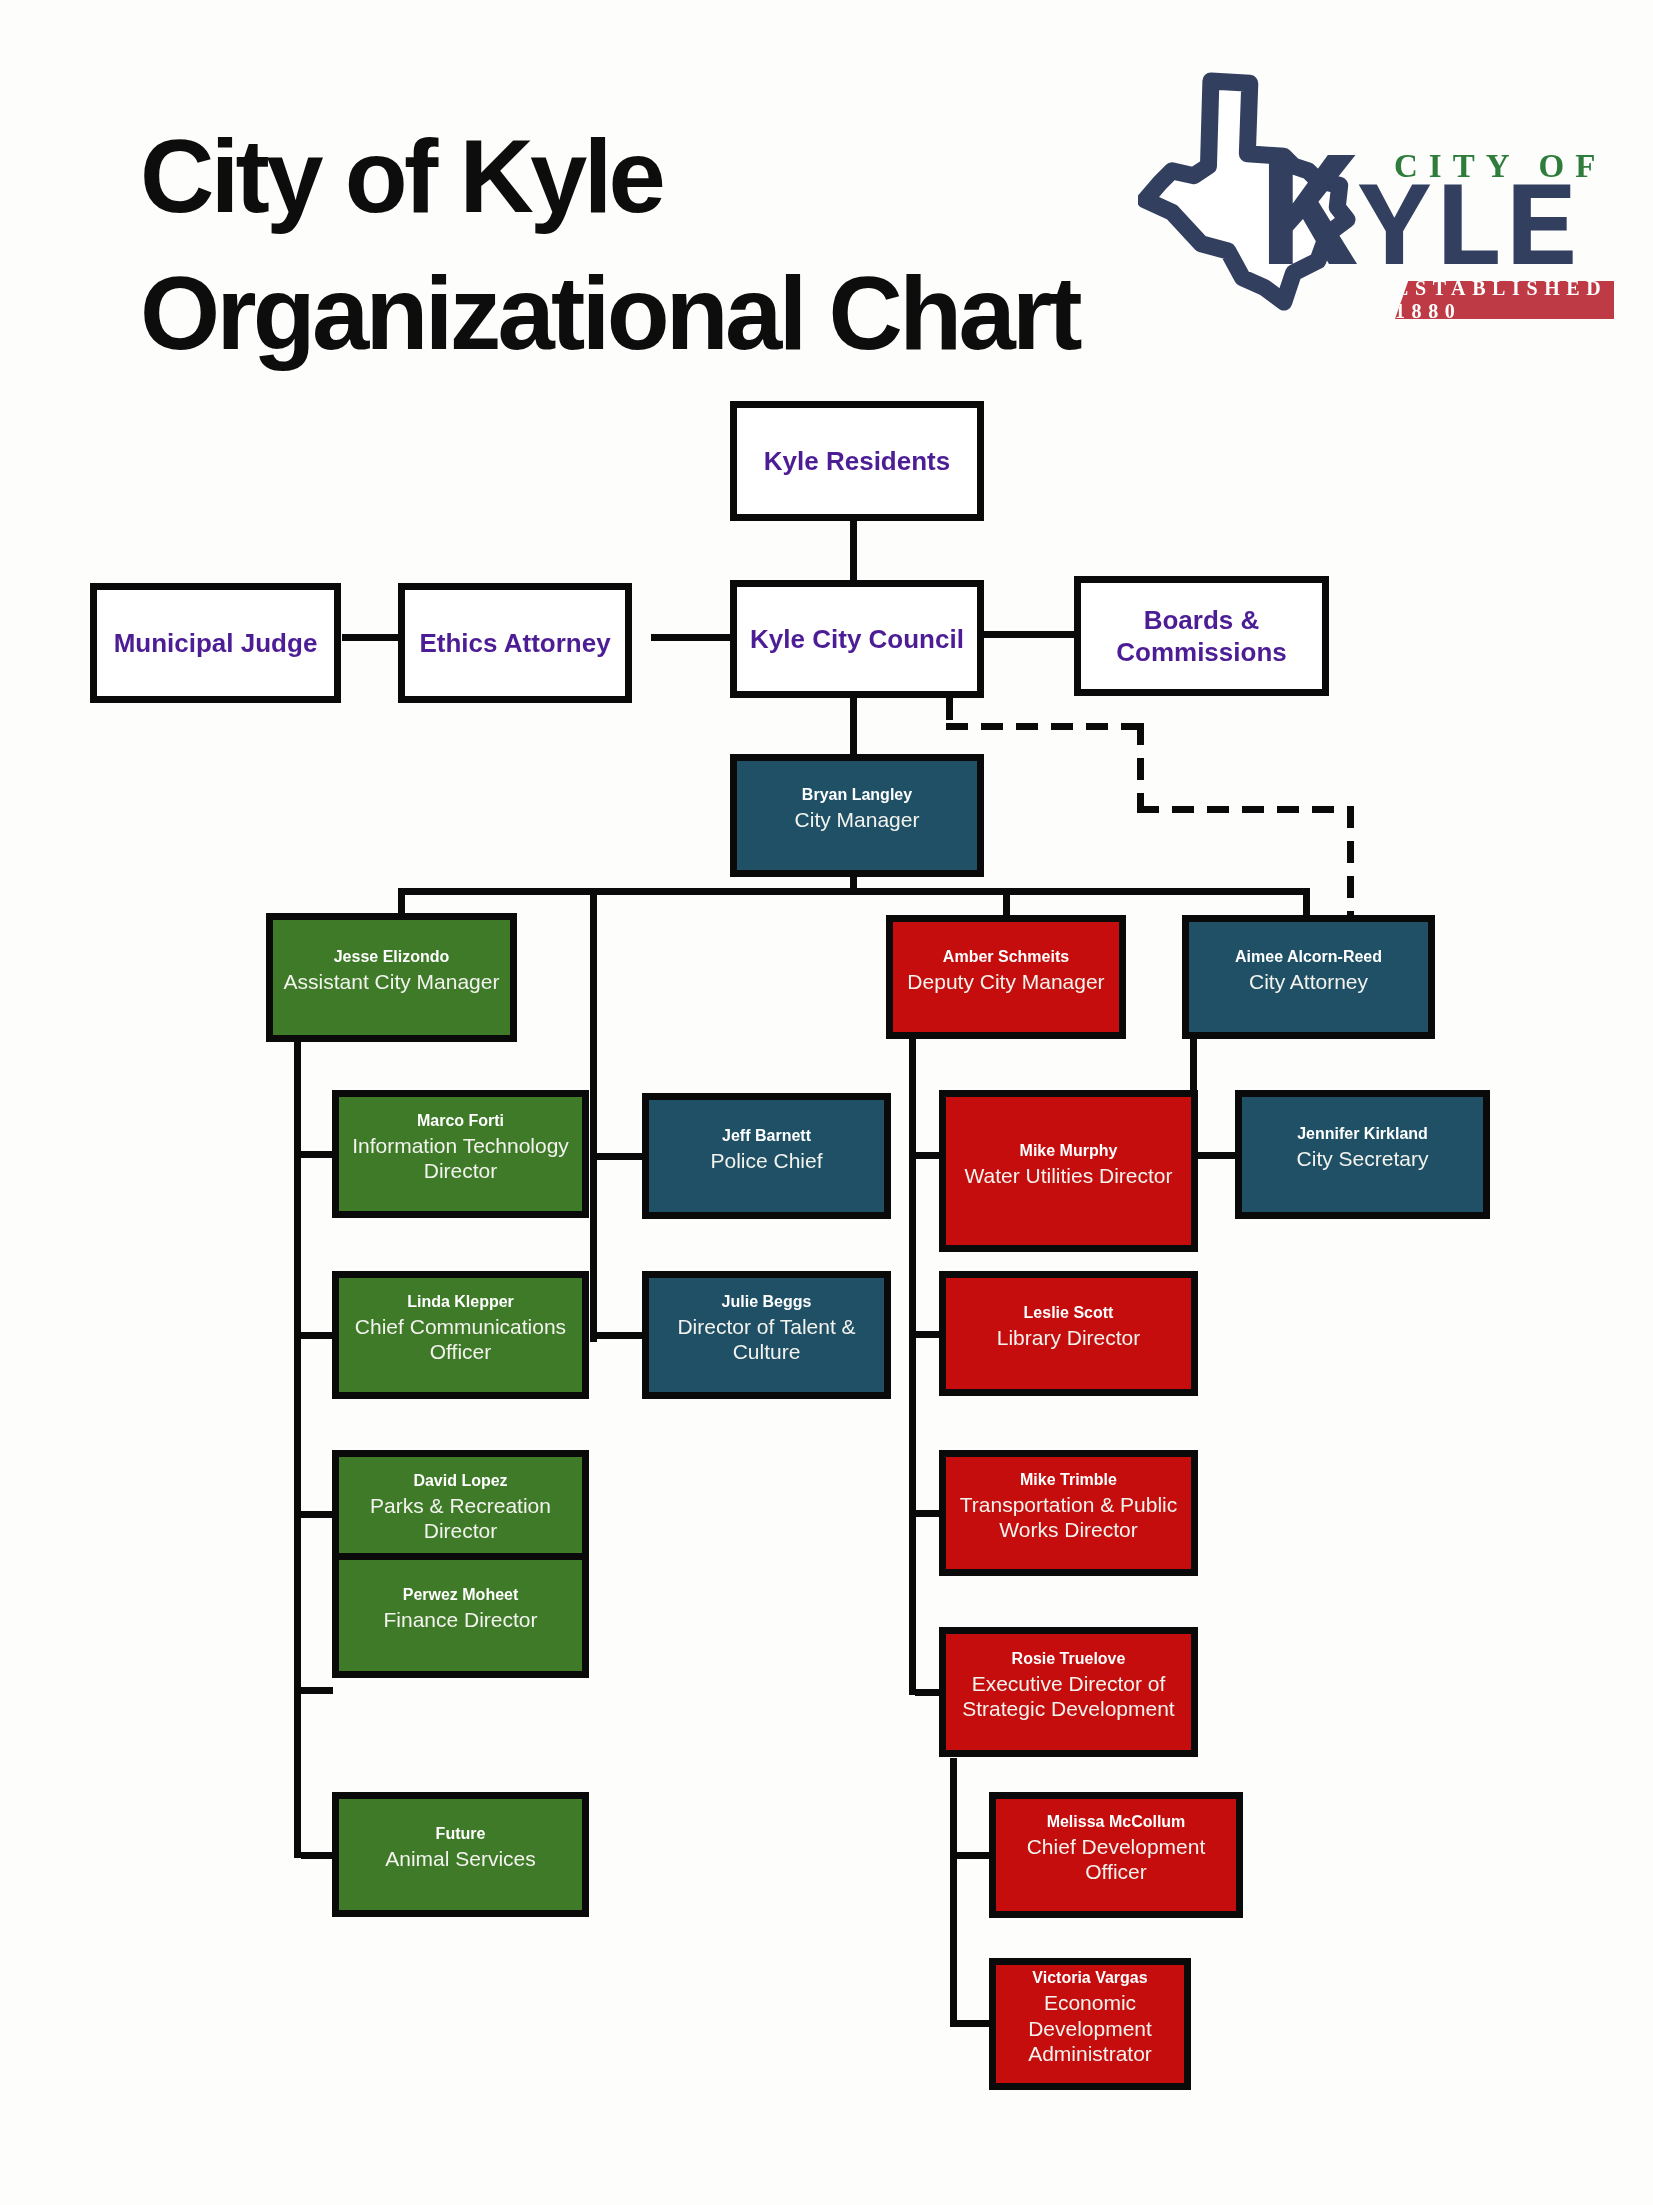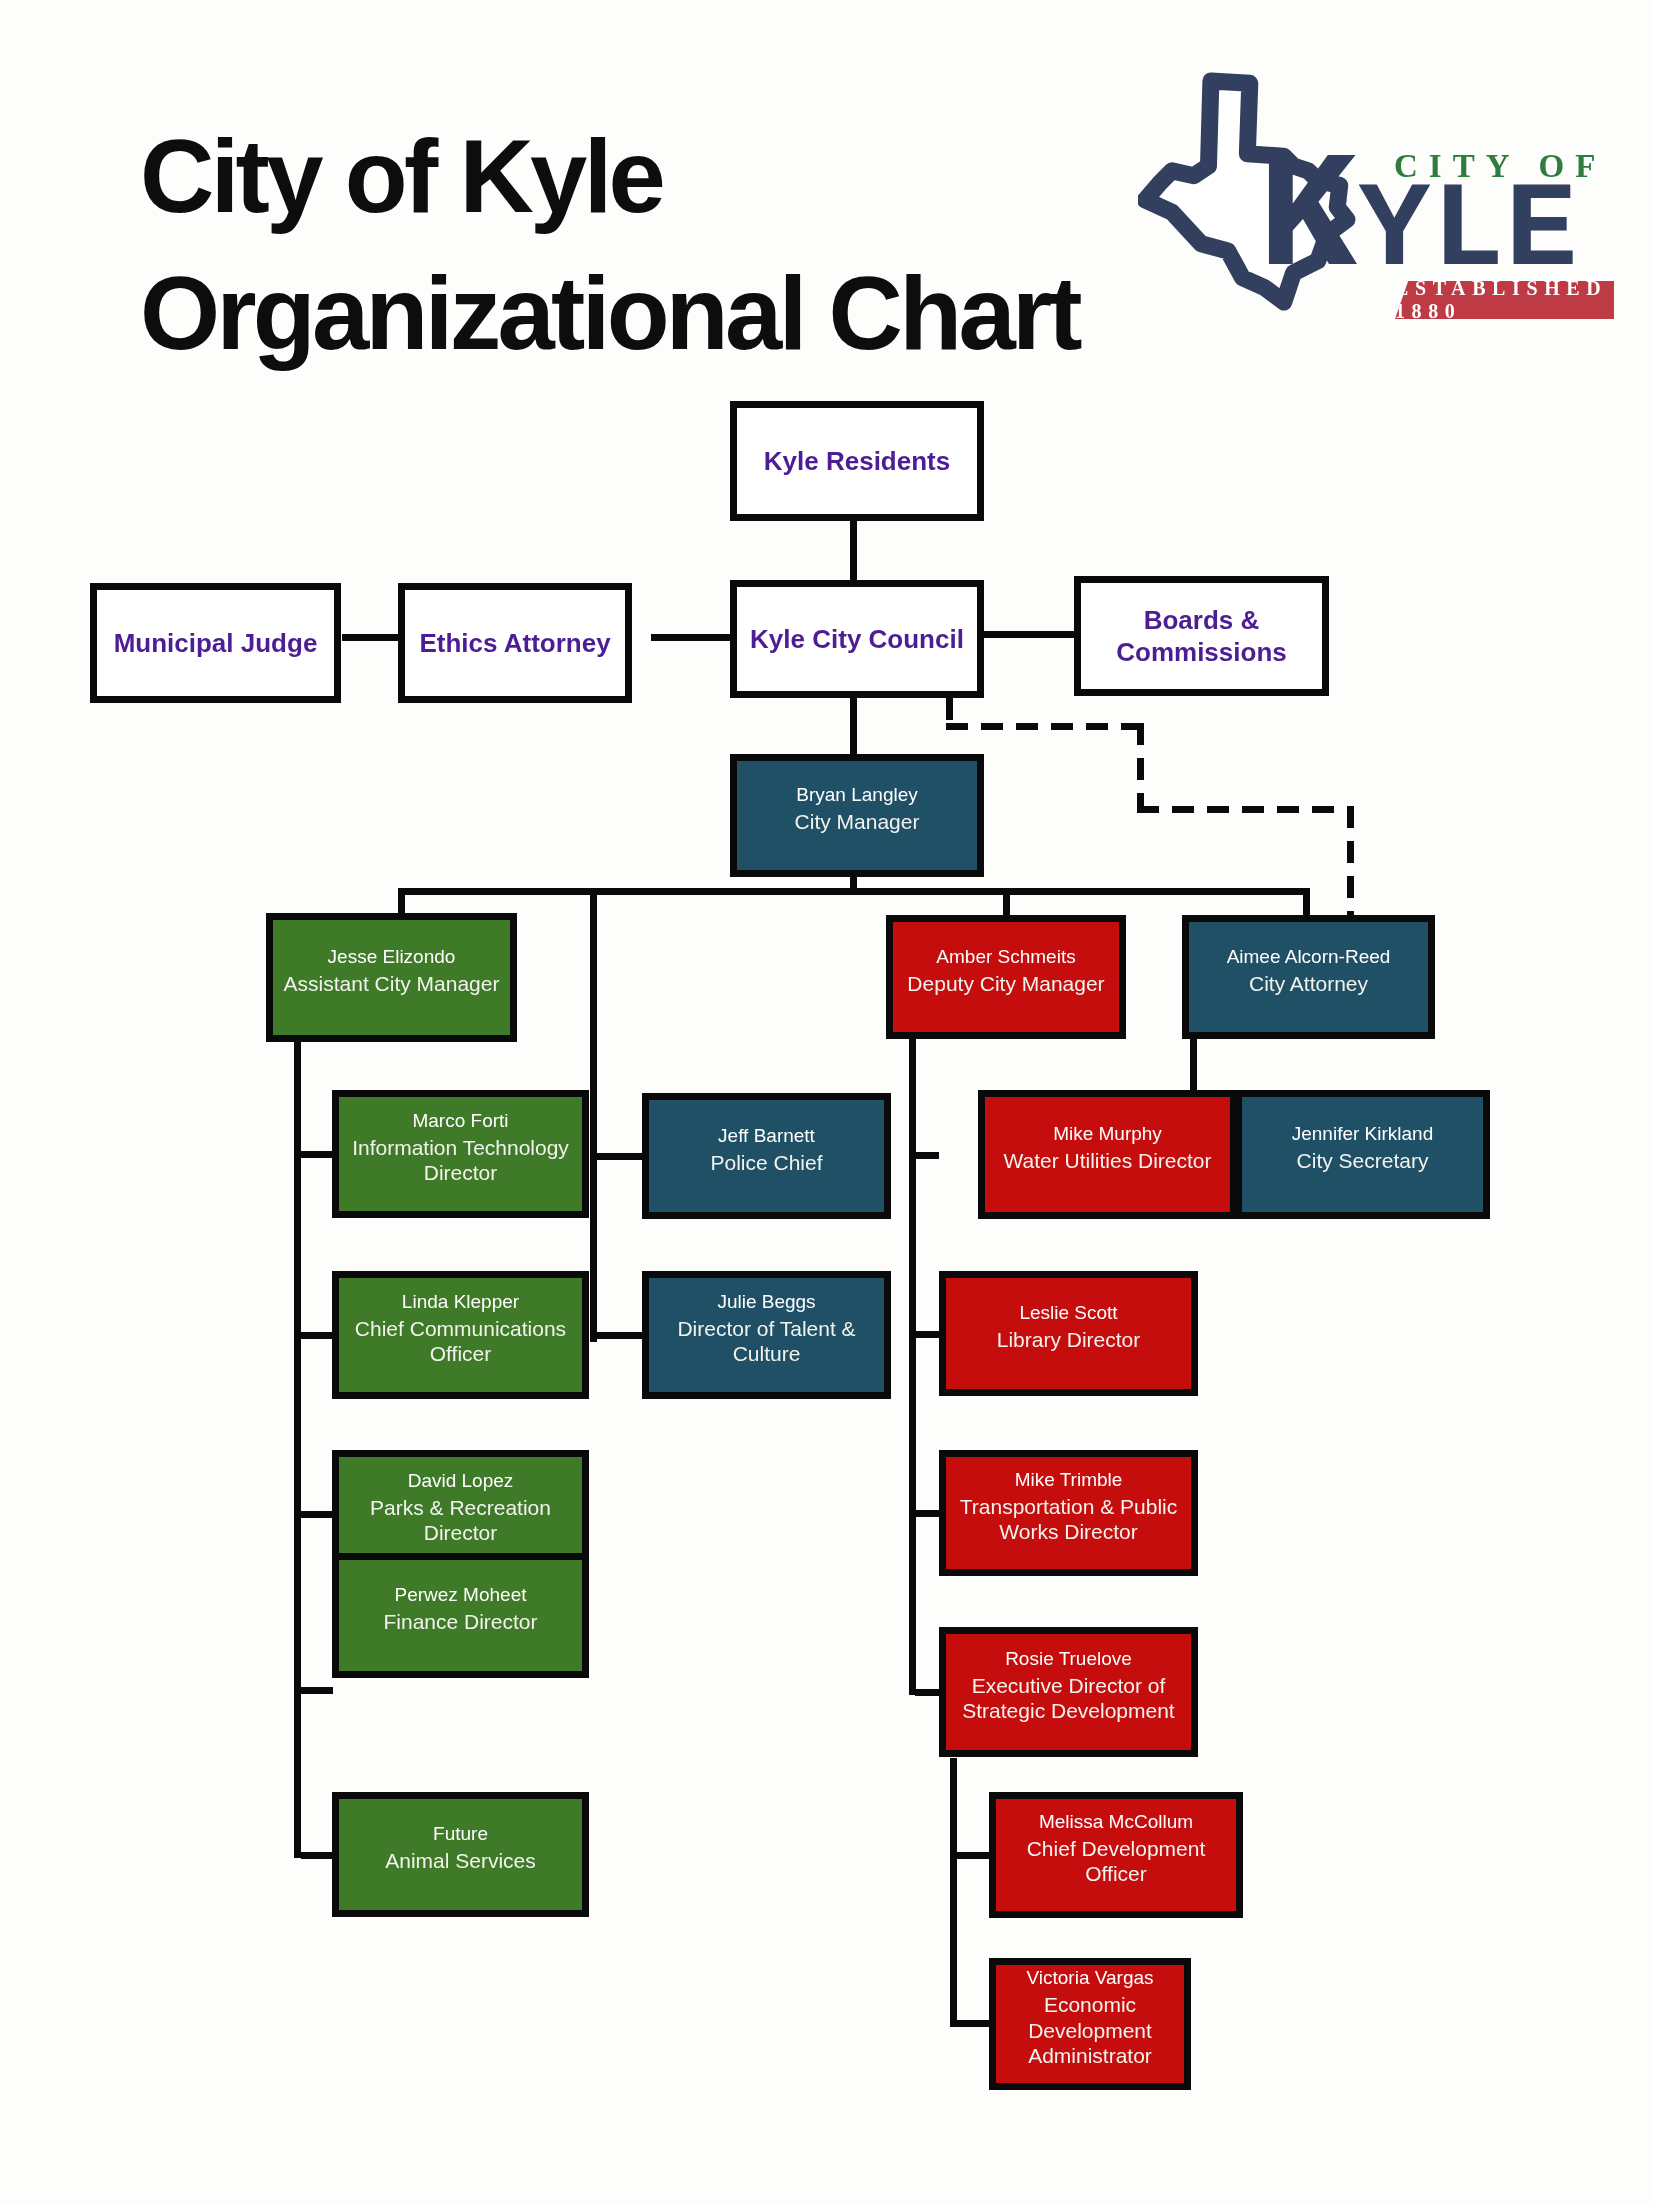--- a/index.html
+++ b/index.html
@@ -31,21 +31,21 @@
   .logo .banner span{color:#fff;font-family:"Liberation Serif",serif;font-size:20px;letter-spacing:6.6px;font-weight:bold}
 
   
   .node{position:absolute;border:7.4px solid var(--line-black);display:flex;flex-direction:column;
     align-items:center;justify-content:center;text-align:center;padding:4.4px 10.3px 17.6px 10.3px;gap:2.2px}
   .node.plain{background:#fff;color:#111;padding:4.4px 7.4px}
   .node.plain .nm{font-size:26px;font-weight:bold;color:#4c1d95}
   .node.green{background:var(--green)}
   .node.red{background:var(--red)}
   .node.teal{background:var(--teal)}
-  .node .nm{font-size:19px;font-weight:normal;color:#fff;line-height:1.25}
+  .node .nm{font-size:16px;font-weight:bold;color:#fff;line-height:1.25}
   .node .tt{font-size:21px;color:#F3F3EE;line-height:1.22}
   .node .tt:empty{display:none}
 
   
   .ln{position:absolute;background:var(--line-black)}
   .ln-dash-h{position:absolute;background:repeating-linear-gradient(90deg,var(--line-black) 0 22px,transparent 22px 35px)}
   .ln-dash-v{position:absolute;background:repeating-linear-gradient(180deg,var(--line-black) 0 22px,transparent 22px 35px)}
 </style>
 </head>
 <body>
@@ -152,21 +152,21 @@
   <div class="node green" style="left:332px;top:1090px;width:257px;height:128px">
     <div class="nm">Marco Forti</div>
     <div class="tt">Information Technology Director</div>
   </div>
 
   <div class="node teal" style="left:642px;top:1093px;width:249px;height:126px">
     <div class="nm">Jeff Barnett</div>
     <div class="tt">Police Chief</div>
   </div>
 
-  <div class="node red" style="left:978px;top:1090px;width:259px;height:129px">
+  <div class="node red" style="left:939px;top:1090px;width:259px;height:162px">
     <div class="nm">Mike Murphy</div>
     <div class="tt">Water Utilities Director</div>
   </div>
 
   <div class="node teal" style="left:1235px;top:1090px;width:255px;height:129px">
     <div class="nm">Jennifer Kirkland</div>
     <div class="tt">City Secretary</div>
   </div>
 
   <div class="node green" style="left:332px;top:1271px;width:257px;height:128px">

